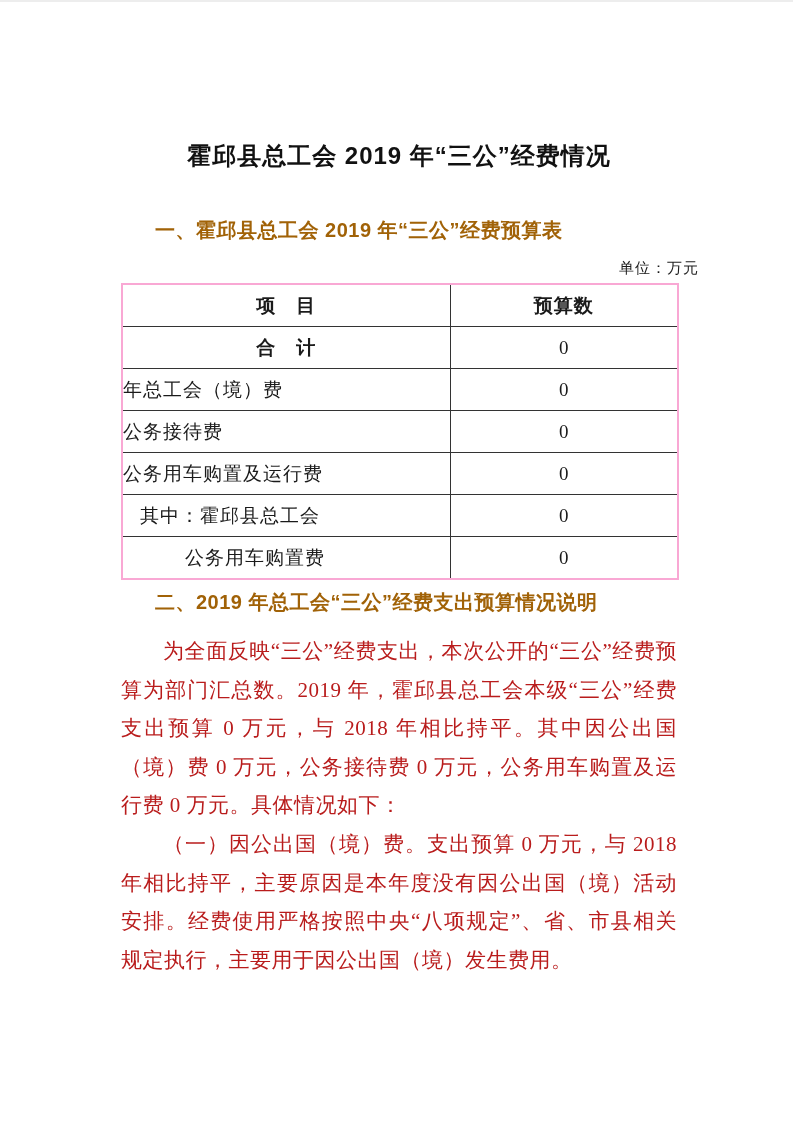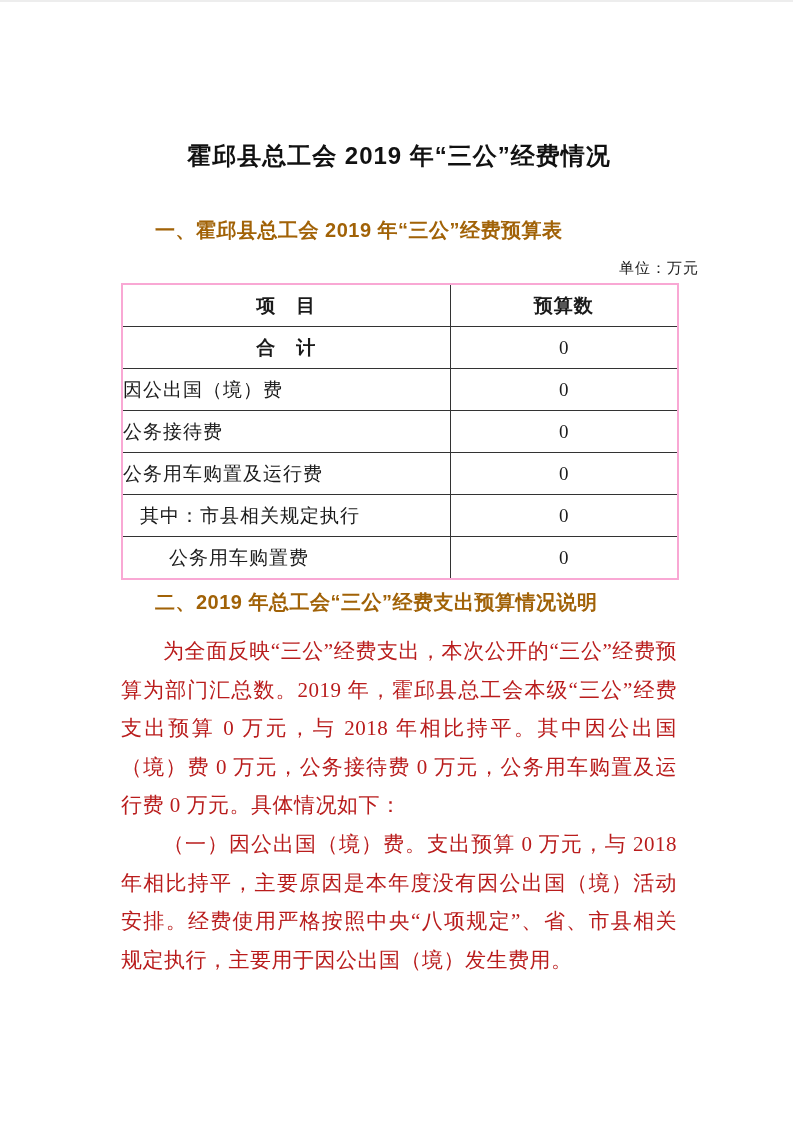--- a/index.html
+++ b/index.html
@@ -82,21 +82,21 @@
     text-align: left;
     padding-left: 8px;
     letter-spacing: 1px;
   }
   tr.row-total td.lbl {
     text-align: center;
     font-weight: bold;
     padding-left: 0;
   }
   tr.row-ind1 td.lbl { padding-left: 17px; }
-  tr.row-ind2 td.lbl { padding-left: 46px; }
+  tr.row-ind2 td.lbl { padding-left: 62px; }
   td.val {
     text-align: center;
     font-size: 20px;
   }
   .body-para {
     margin: 0;
     font-size: 21px;
     line-height: 38.6px;
     text-align: justify;
     text-indent: 42px;
@@ -128,33 +128,33 @@
         <th>项　目</th>
         <th>预算数</th>
       </tr>
     </thead>
     <tbody>
       <tr class="row-total">
         <td class="lbl">合　计</td>
         <td class="val">0</td>
       </tr>
       <tr>
-        <td class="lbl">因公出国（境）费</td>
+        <td class="lbl">年总工会（境）费</td>
         <td class="val">0</td>
       </tr>
       <tr>
         <td class="lbl">公务接待费</td>
         <td class="val">0</td>
       </tr>
       <tr>
         <td class="lbl">公务用车购置及运行费</td>
         <td class="val">0</td>
       </tr>
       <tr class="row-ind1">
-        <td class="lbl">其中：市县相关规定执行</td>
+        <td class="lbl">其中：霍邱县总工会</td>
         <td class="val">0</td>
       </tr>
       <tr class="row-ind2">
         <td class="lbl">公务用车购置费</td>
         <td class="val">0</td>
       </tr>
     </tbody>
   </table>
 
   <h2 class="sec-heading second">二、2019 年总工会“三公”经费支出预算情况说明</h2>

